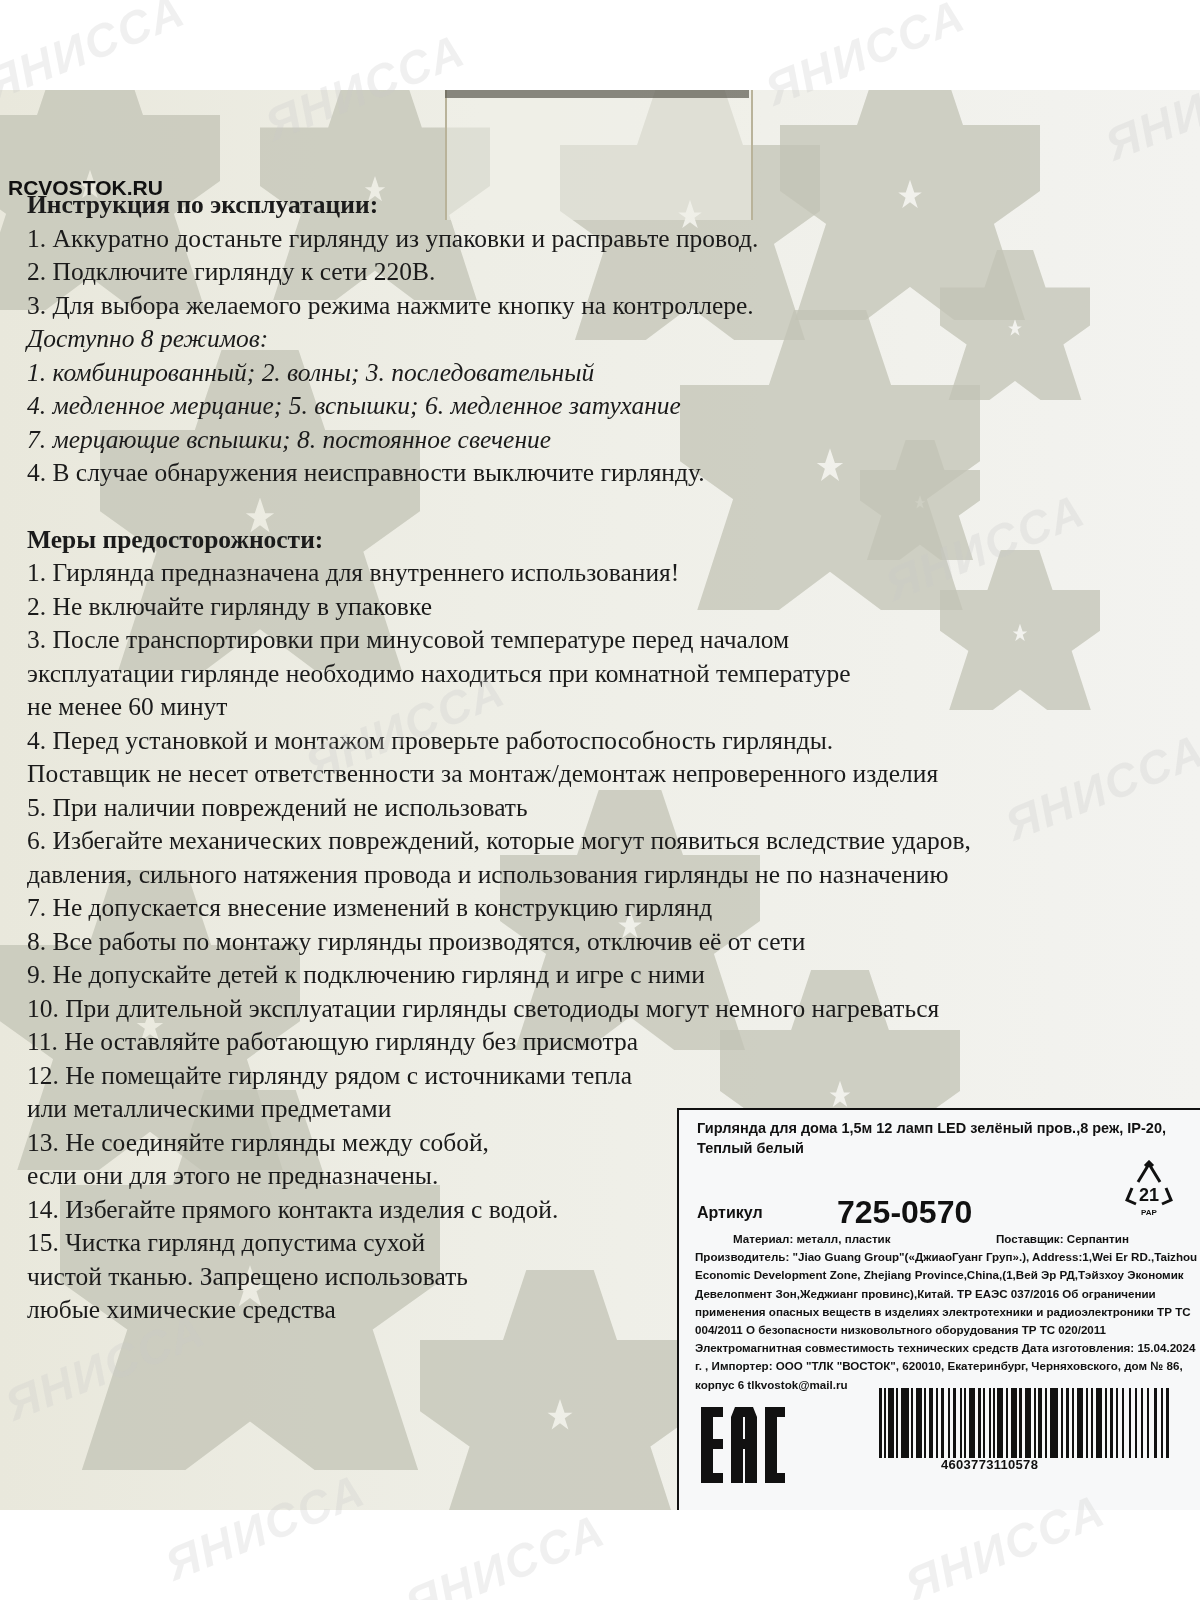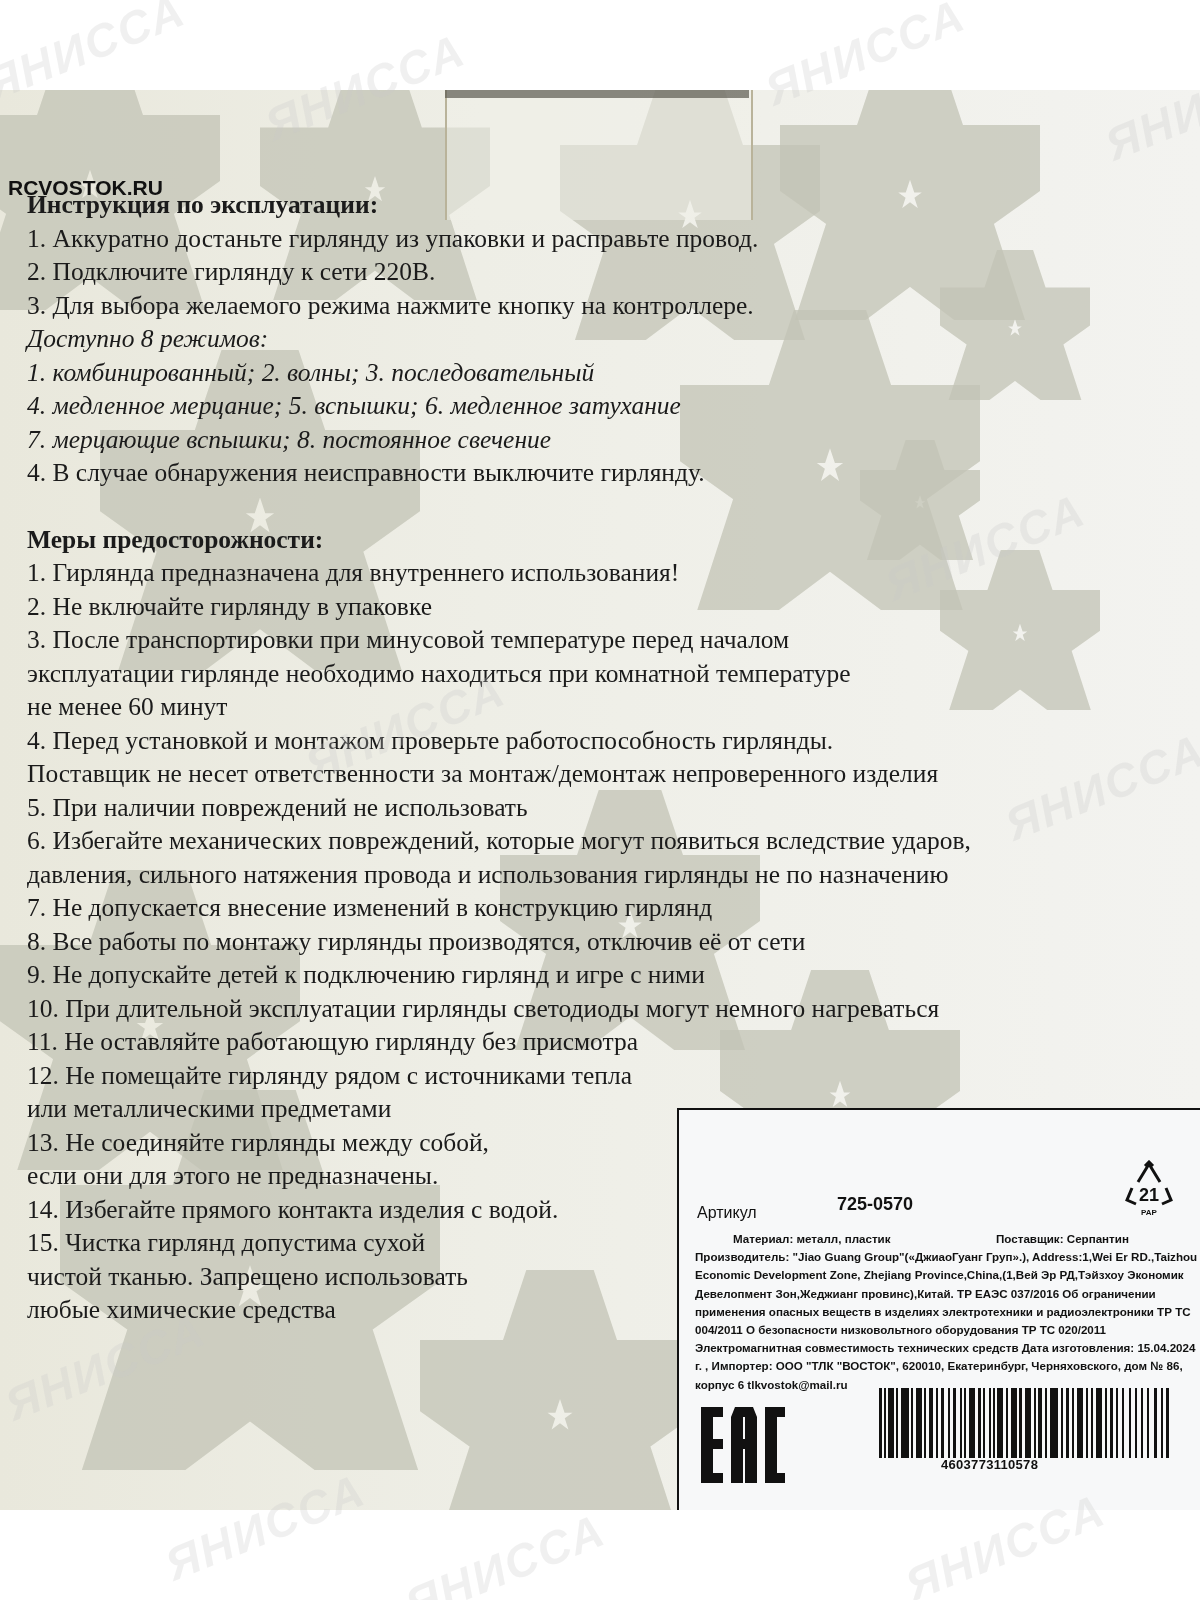--- a/index.html
+++ b/index.html
@@ -40,22 +40,22 @@
   }
   .heading { font-weight: bold; }
   .italic { font-style: italic; }
   .gap { height: 33px; }
   .label {
     position: absolute; left: 677px; top: 1018px; width: 530px; height: 400px;
     background: #f7f8f9; border: 2px solid #111; border-right: none; z-index: 3;
     font-family: "Liberation Sans", sans-serif; color: #111;
   }
   .label .title { position: absolute; left: 18px; top: 8px; width: 500px; font-size: 14.5px; font-weight: bold; line-height: 20px; }
-  .label .art-label { position: absolute; left: 18px; top: 94px; font-size: 16px; font-weight: normal; }
-  .label .art-value { position: absolute; left: 158px; top: 84px; font-size: 18px; font-weight: bold; }
+  .label .art-label { position: absolute; left: 18px; top: 94px; font-size: 16px; font-weight: bold; }
+  .label .art-value { position: absolute; left: 158px; top: 84px; font-size: 32px; font-weight: bold; }
   .label .details { position: absolute; left: 16px; top: 120px; width: 505px; font-size: 11.6px; font-weight: bold; line-height: 18.2px; }
   .label .details .row2 span { display: inline-block; padding-left: 38px; }
   .recycle { position: absolute; left: 445px; top: 50px; width: 50px; height: 58px; }
   .eac { position: absolute; left: 20px; top: 295px; width: 88px; height: 80px; }
   .barcode { position: absolute; left: 200px; top: 278px; width: 290px; height: 70px; }
   .barcode-num { position: absolute; left: 262px; top: 347px; font-size: 13px; font-weight: bold; letter-spacing: .3px; }
 </style>
 </head>
 <body>
 
@@ -152,20 +152,21 @@
     <div class="line">или металлическими предметами</div>
     <div class="line">13. Не соединяйте гирлянды между собой,</div>
     <div class="line">если они для этого не предназначены.</div>
     <div class="line">14. Избегайте прямого контакта изделия с водой.</div>
     <div class="line">15. Чистка гирлянд допустима сухой</div>
     <div class="line">чистой тканью. Запрещено использовать</div>
     <div class="line">любые химические средства</div>
   </div>
 
   <div class="label">
+    <div class="title">Гирлянда для дома  1,5м 12 ламп LED зелёный пров.,8 реж, IP-20, Теплый белый</div>
 
     <svg class="recycle" viewBox="0 0 50 58">
       <path d="M25 4 L14 22 M25 4 L36 22" stroke="#111" stroke-width="3" fill="none"></path>
       <path d="M21 6 L25 2 L29 6" stroke="#111" stroke-width="3" fill="none"></path>
       <path d="M8 28 L3 40 L12 44" stroke="#111" stroke-width="3" fill="none"></path>
       <path d="M42 28 L47 40 L38 44" stroke="#111" stroke-width="3" fill="none"></path>
       <text x="25" y="41" text-anchor="middle" font-family="Liberation Sans, sans-serif" font-weight="bold" font-size="18" fill="#111">21</text>
       <text x="25" y="55" text-anchor="middle" font-family="Liberation Sans, sans-serif" font-weight="bold" font-size="8" fill="#111">PAP</text>
     </svg>
 

